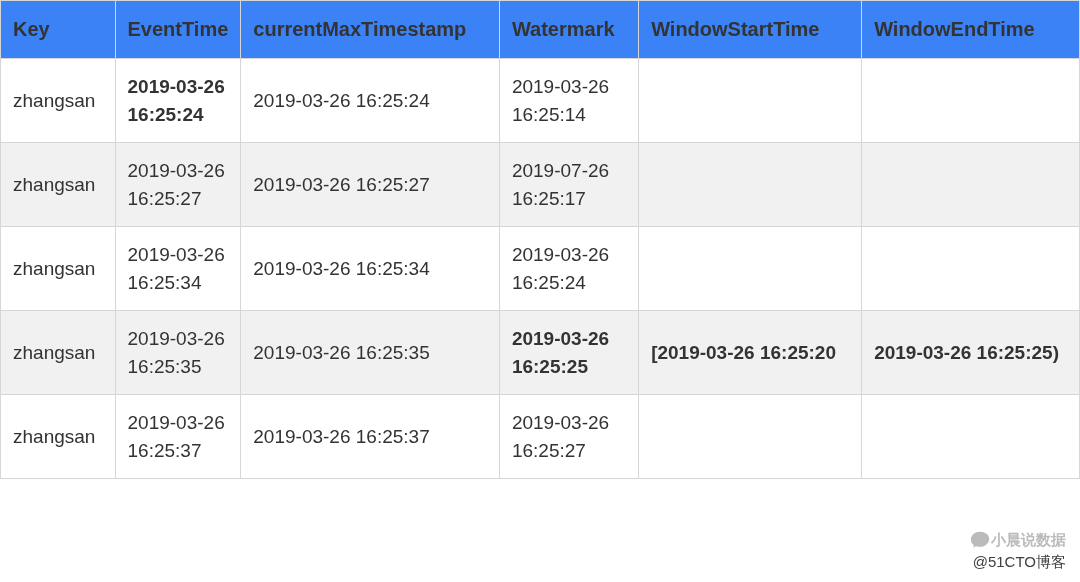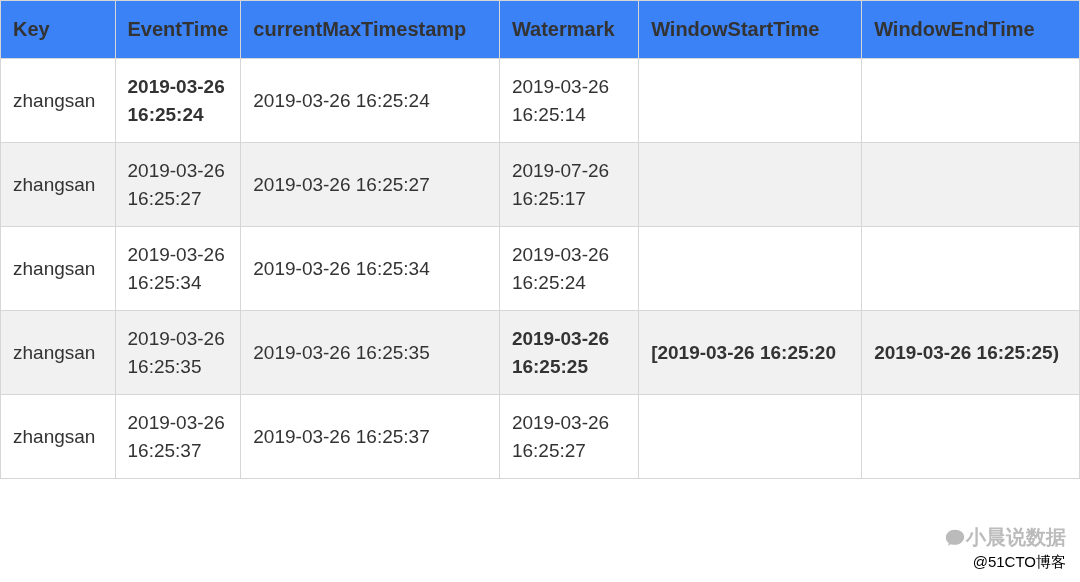--- a/index.html
+++ b/index.html
@@ -58,28 +58,28 @@
       align-items: flex-end;
       gap: 2px;
       pointer-events: none;
     }
     .wm-overlay .top-line {
       display: flex;
       align-items: center;
       gap: 0;
       color: #bbb;
       font-weight: 600;
-      font-size: 20px;
+      font-size: 15px;
     }
     .wm-overlay .chat-icon {
       width: 22px; height: 22px; fill: #bbb;
     }
     .wm-overlay .bottom-line {
       font-size: 15px;
-      color: #000000;
+      color: #404040;
     }
   </style>
 </head>
 <body>
 
 <table>
   <thead>
     <tr>
       <th class="col-key">Key</th>
       <th class="col-evt">EventTime</th>

